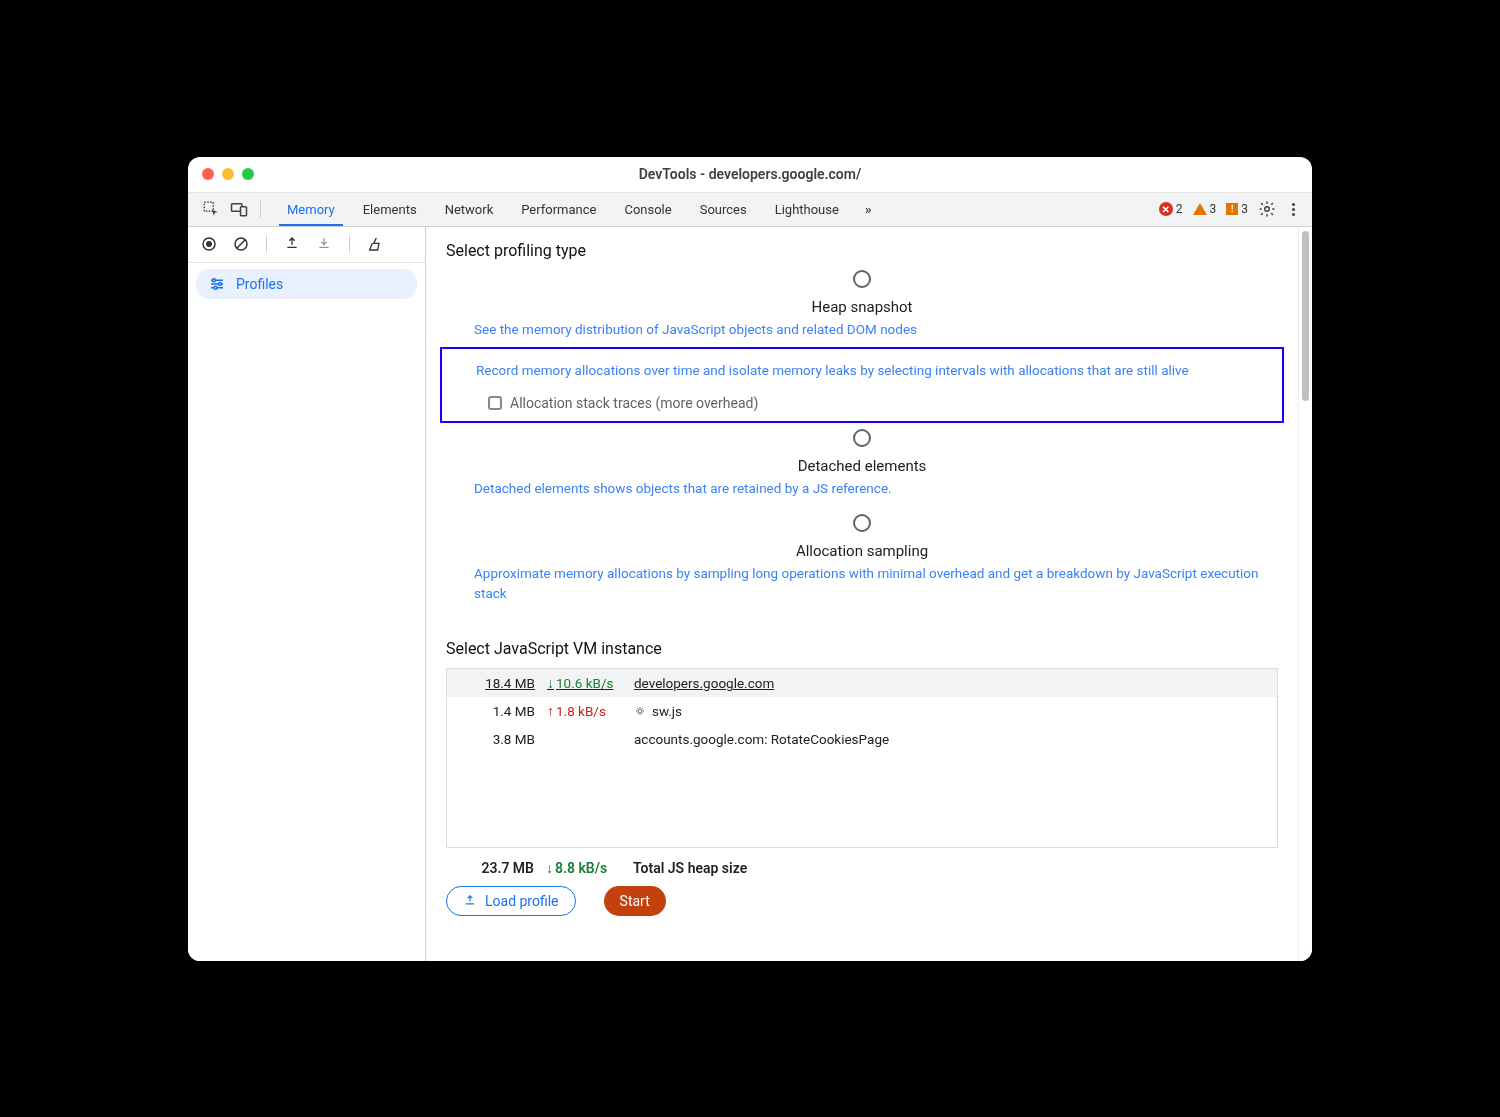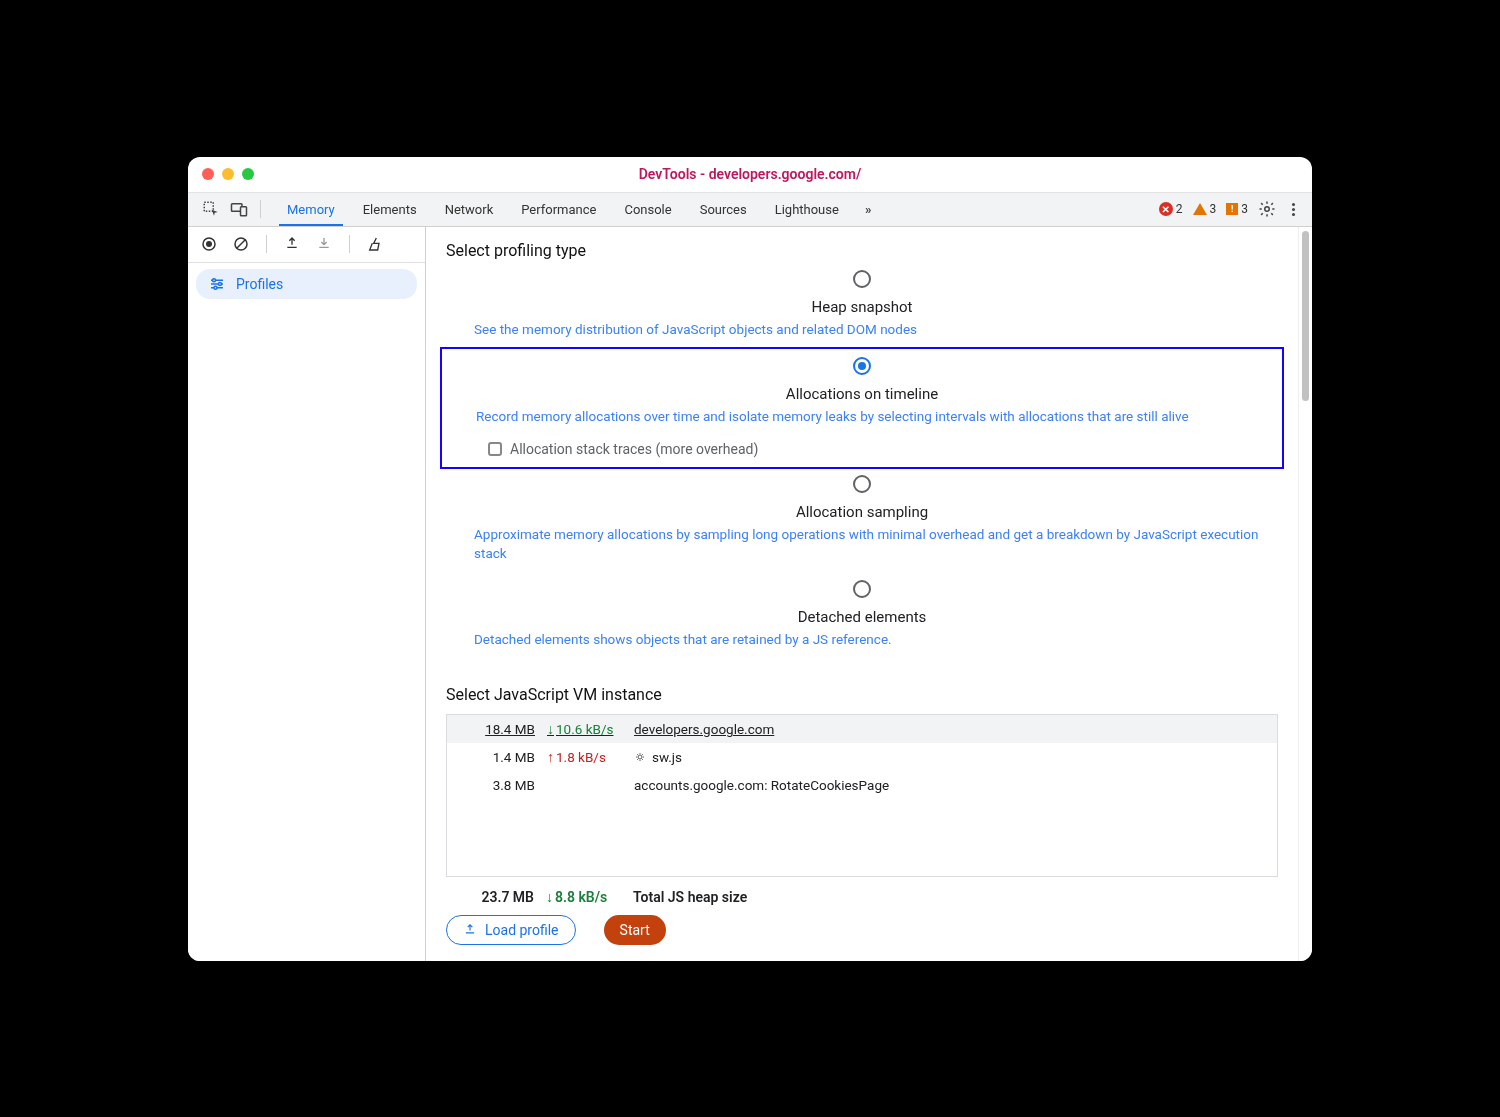--- a/index.html
+++ b/index.html
@@ -38,21 +38,21 @@
   .dot { width: 12px; height: 12px; border-radius: 50%; }
   .dot.red { background: #ff5f57; }
   .dot.yellow { background: #febc2e; }
   .dot.green { background: #28c840; }
   .title-text {
     position: absolute;
     left: 0; right: 0;
     text-align: center;
     font-size: 14px;
     font-weight: 600;
-    color: #be185d;
+    color: #404040;
     pointer-events: none;
   }
   .tabbar {
     height: 34px;
     display: flex;
     align-items: center;
     border-bottom: 1px solid #d0d0d0;
     background: #f1f3f4;
     padding: 0 8px;
     gap: 4px;
@@ -279,45 +279,41 @@
 
           <div class="radio-item">
             <div class="radio-head">
               <span class="radio-outer"></span>
               <span class="radio-label">Heap snapshot</span>
             </div>
             <div class="radio-desc">See the memory distribution of JavaScript objects and related DOM nodes</div>
           </div>
 
           <div class="radio-item highlighted">
-            <div class="radio-head">
-              <span class="radio-outer selected"></span>
-              <span class="radio-label">Allocations on timeline</span>
-            </div>
             <div class="radio-desc">Record memory allocations over time and isolate memory leaks by selecting intervals with allocations that are still alive</div>
             <div class="sub-checkbox-row">
               <span class="checkbox-box"></span>
               <span>Allocation stack traces (more overhead)</span>
             </div>
+          </div>
+
+          <div class="radio-item">
+            <div class="radio-head">
+              <span class="radio-outer"></span>
+              <span class="radio-label">Detached elements</span>
+            </div>
+            <div class="radio-desc">Detached elements shows objects that are retained by a JS reference.</div>
           </div>
 
           <div class="radio-item">
             <div class="radio-head">
               <span class="radio-outer"></span>
               <span class="radio-label">Allocation sampling</span>
             </div>
             <div class="radio-desc">Approximate memory allocations by sampling long operations with minimal overhead and get a breakdown by JavaScript execution stack</div>
-          </div>
-
-          <div class="radio-item">
-            <div class="radio-head">
-              <span class="radio-outer"></span>
-              <span class="radio-label">Detached elements</span>
-            </div>
-            <div class="radio-desc">Detached elements shows objects that are retained by a JS reference.</div>
           </div>
 
         </div>
 
         <h4 class="section vm">Select JavaScript VM instance</h4>
 
         <div class="vm-table">
           <div class="vm-row selected">
             <span class="vm-size">18.4 MB</span>
             <span class="vm-rate down">

